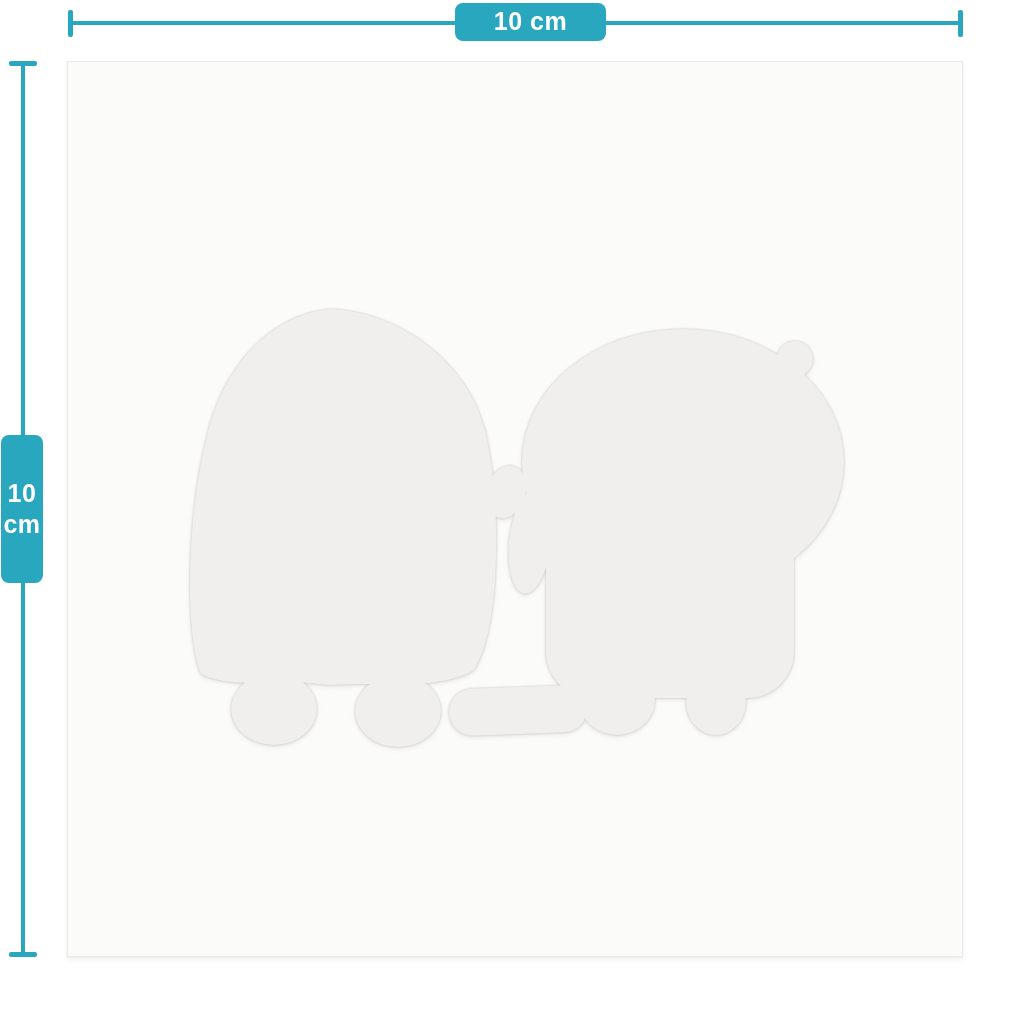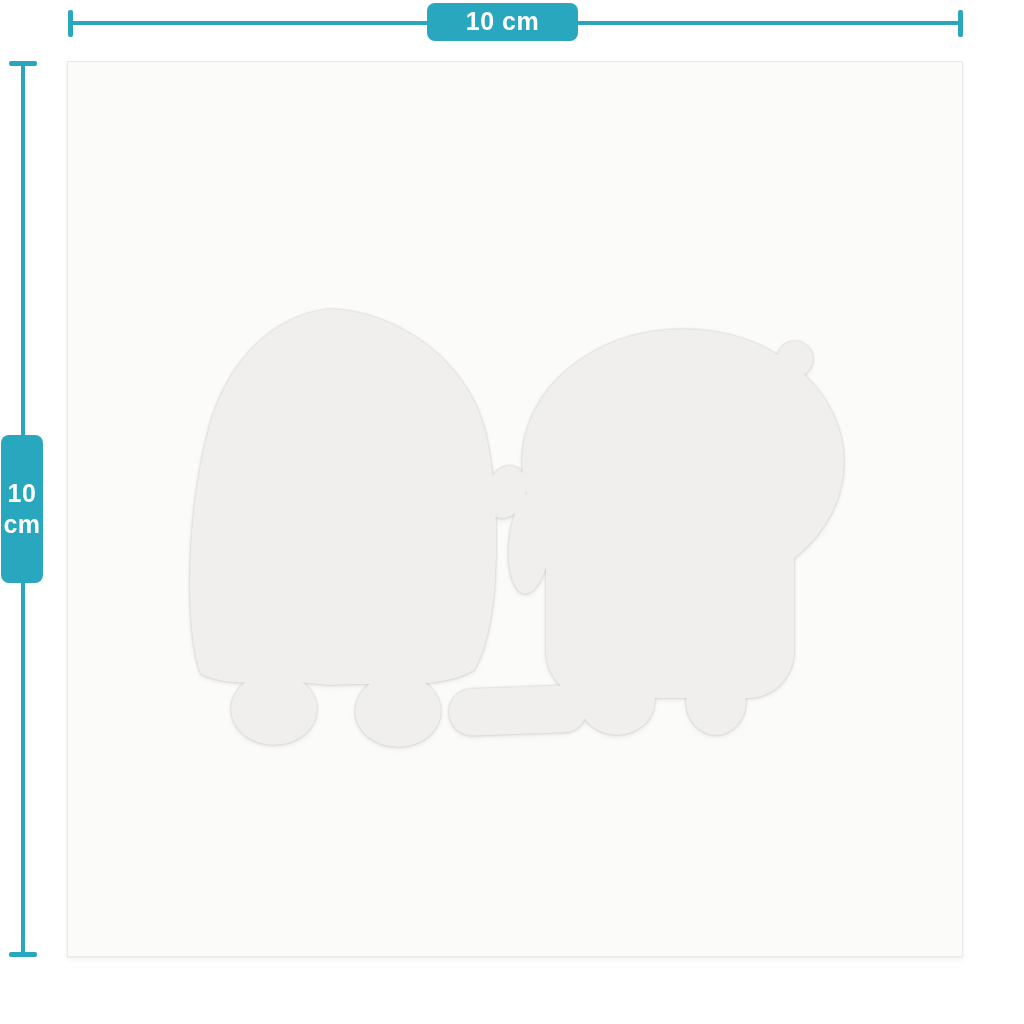--- a/index.html
+++ b/index.html
@@ -42,21 +42,21 @@
     background:var(--accent);
     color:var(--accent-text);
     border-radius:8px;
     display:flex;align-items:center;justify-content:center;
     font-weight:bold;
     font-size:25px;
     letter-spacing:0.5px;
     line-height:1.25;
     text-align:center;
   }
-  .dim-label.top{left:427px;top:3px;width:151px;height:38px;}
+  .dim-label.top{left:455px;top:3px;width:151px;height:38px;}
   .dim-label.left{left:1px;top:435px;width:42px;height:148px;flex-direction:column;text-align:right;}
 
   .h-line{left:71px;top:21px;width:890px;height:4px;}
   .h-tick{width:5px;height:27px;top:10px;}
   .h-tick.l{left:68px;}
   .h-tick.r{left:958px;}
 
   .v-line{left:21px;top:62px;width:4px;height:894px;}
   .v-tick{width:28px;height:5px;left:9px;}
   .v-tick.t{top:61px;}

